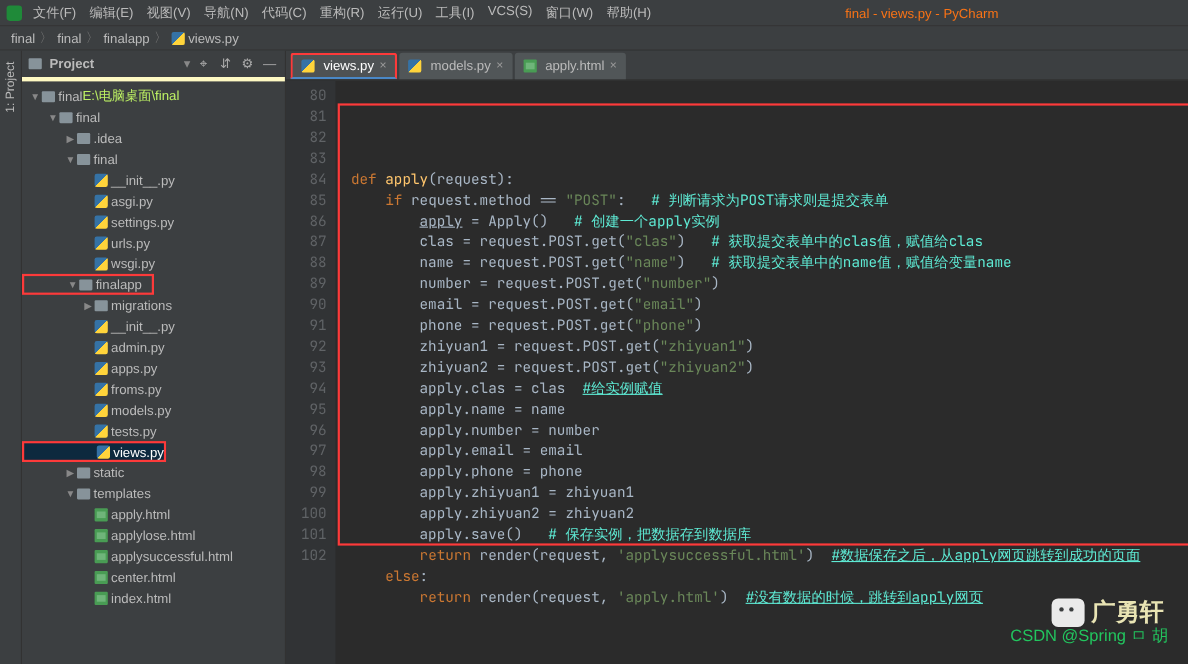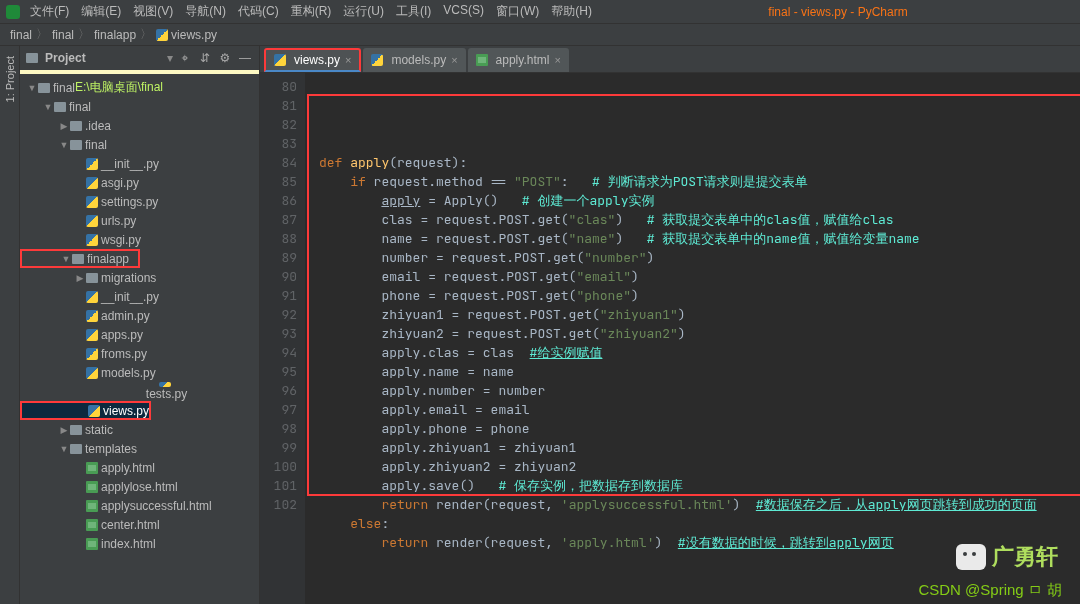--- a/index.html
+++ b/index.html
@@ -125,34 +125,34 @@
   border:2px solid #fd3a3a;
   pointer-events:none;
 }
 .watermark-logo {
   position:absolute;
   right:22px;
   bottom:32px;
   display:flex;
   align-items:center;
   gap:6px;
-  color:#bef264;
+  color:#fef9c3;
   font-size:22px;
   font-weight:bold;
   opacity:0.9;
 }
 .wechat-ico { width:30px; height:26px; border-radius:6px; background:#ffffff; position:relative; }
 .wechat-ico::before, .wechat-ico::after { content:""; position:absolute; background:#3c3f41; border-radius:50%; width:4px; height:4px; top:8px; }
 .wechat-ico::before { left:7px; }
 .wechat-ico::after { left:16px; }
 .watermark-text {
   position:absolute;
   right:18px;
-  bottom:4px;
-  color:#84cc16;
+  bottom:16px;
+  color:#22c55e;
   font-size:15px;
 }
 </style>
 </head>
 <body>
 
 <div class="titlebar">
   <div class="app-icon"></div>
   <div id="menus" style="display:flex;">
       <span class="menu-item">文件(F)</span>
@@ -270,21 +270,21 @@
         <div class="tree-row" style="padding-left: 54px;">
           <span class="arrow"></span>
           <span class="py-ico"></span>
           <span>froms.py</span>
         </div>
         <div class="tree-row" style="padding-left: 54px;">
           <span class="arrow"></span>
           <span class="py-ico"></span>
           <span>models.py</span>
         </div>
-        <div class="tree-row" style="padding-left: 54px; flex-direction: column;">
+        <div class="tree-row" style="padding-left: 54px;">
           <span class="arrow"></span>
           <span class="py-ico"></span>
           <span>tests.py</span>
         </div>
         <div class="tree-row selected redbox" style="padding-left: 54px; border-width: 2px; border-style: solid; border-color: rgb(253, 58, 58); width: fit-content; min-width: 120px;">
           <span class="arrow"></span>
           <span class="py-ico"></span>
           <span>views.py</span>
         </div>
         <div class="tree-row" style="padding-left: 38px;">

